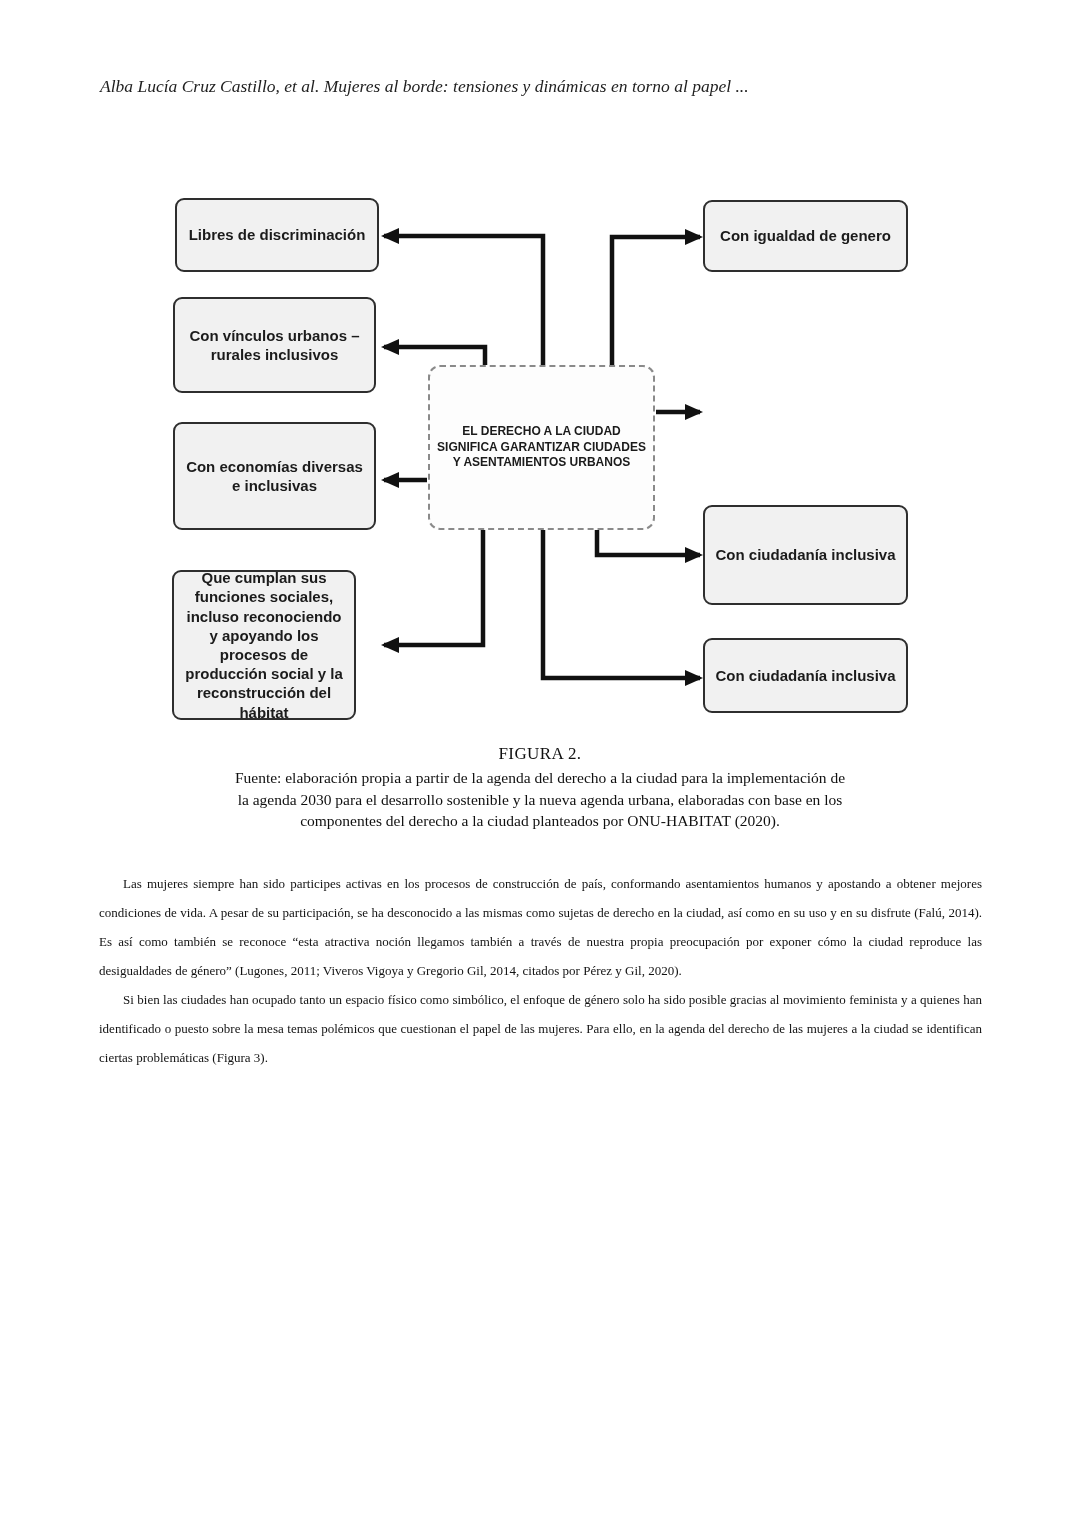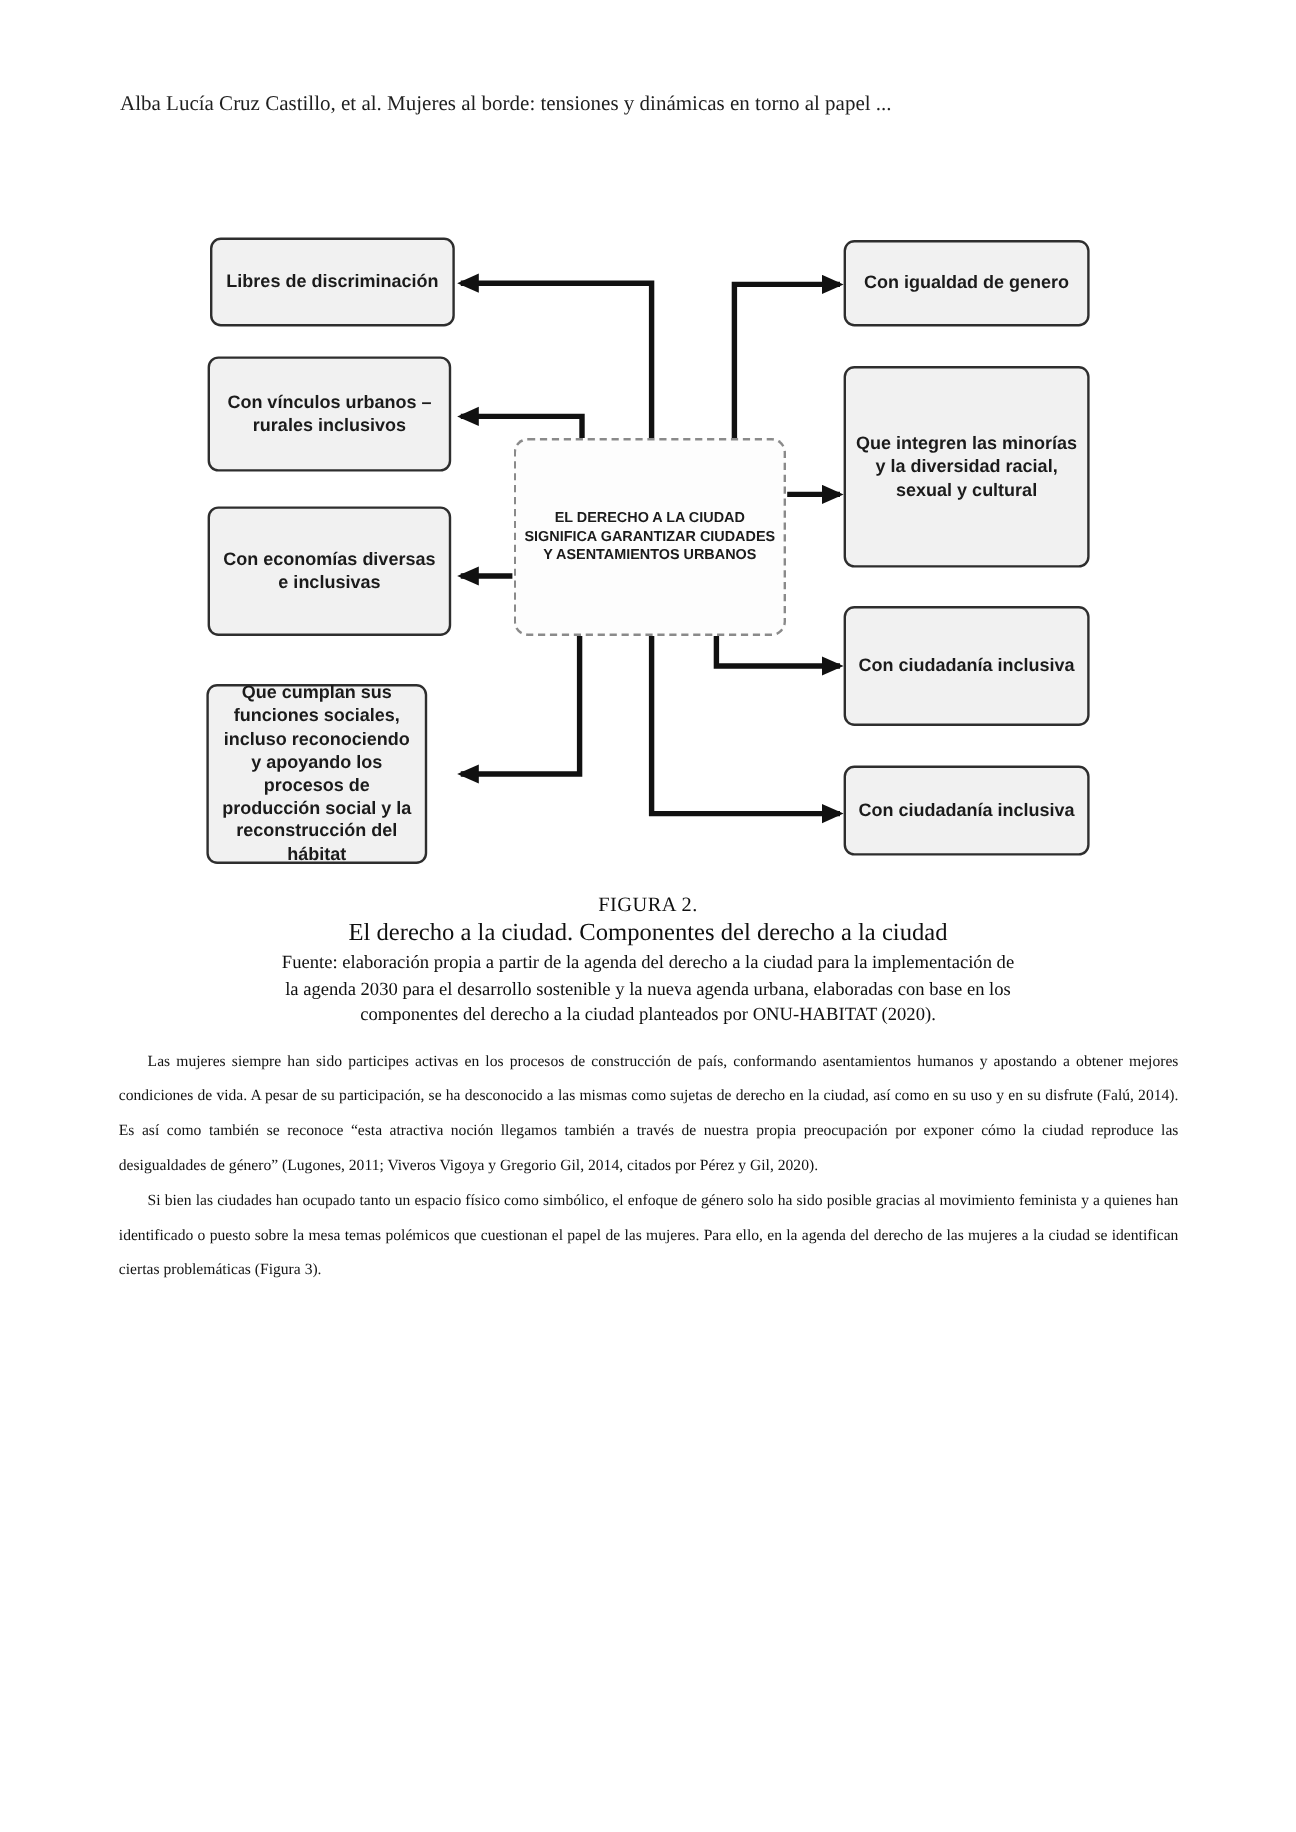--- a/index.html
+++ b/index.html
@@ -7,20 +7,21 @@
   .page {
     position:relative;
     width:1080px; height:1527px;
     background:#ffffff;
     overflow:hidden;
     font-family:"Liberation Serif", serif;
   }
   .running-header {
     position:absolute; left:100px; top:76px;
     font-family:"Liberation Serif", serif;
+    font-style:italic;
     font-size:17.5px;
     color:#1f1f1f;
     white-space:nowrap;
   }
   
   .figure {
     position:absolute; left:170px; top:190px;
     width:745px; height:540px;
   }
   .arrows { position:absolute; left:0; top:0; width:745px; height:540px; }
@@ -119,35 +120,31 @@
       <span>Que cumplan sus funciones sociales, incluso reconociendo y apoyando los procesos de producción social y la reconstrucción del hábitat</span>
     </div>
 
     <div class="dbox center-box b-c">
       <span>EL DERECHO A LA CIUDAD SIGNIFICA GARANTIZAR CIUDADES Y ASENTAMIENTOS URBANOS</span>
     </div>
 
     <div class="dbox b-r1">
       <span>Con igualdad de genero</span>
     </div>
-    <div class="dbox b-r2">
-      <span>Que integren las minorías y la diversidad racial, sexual y cultural</span>
-    </div>
     <div class="dbox b-r3">
       <span>Con ciudadanía inclusiva</span>
     </div>
     <div class="dbox b-r4">
       <span>Con ciudadanía inclusiva</span>
     </div>
 
   </div>
 
   <div class="caption">
     <div class="fig-label">FIGURA 2.</div>
-    <div class="fig-title">El derecho a la ciudad. Componentes del derecho a la ciudad</div>
     <div class="fig-source">Fuente: elaboración propia a partir de la agenda del derecho a la ciudad para la implementación de la agenda 2030 para el desarrollo sostenible y la nueva agenda urbana, elaboradas con base en los componentes del derecho a la ciudad planteados por ONU-HABITAT (2020).</div>
   </div>
 
   <div class="body-text">
     <p>Las mujeres siempre han sido participes activas en los procesos de construcción de país, conformando asentamientos humanos y apostando a obtener mejores condiciones de vida. A pesar de su participación, se ha desconocido a las mismas como sujetas de derecho en la ciudad, así como en su uso y en su disfrute (Falú, 2014). Es así como también se reconoce “esta atractiva noción llegamos también a través de nuestra propia preocupación por exponer cómo la ciudad reproduce las desigualdades de género” (Lugones, 2011; Viveros Vigoya y Gregorio Gil, 2014, citados por Pérez y Gil, 2020).</p>
     <p>Si bien las ciudades han ocupado tanto un espacio físico como simbólico, el enfoque de género solo ha sido posible gracias al movimiento feminista y a quienes han identificado o puesto sobre la mesa temas polémicos que cuestionan el papel de las mujeres. Para ello, en la agenda del derecho de las mujeres a la ciudad se identifican ciertas problemáticas (Figura 3).</p>
   </div>
 
 </div>
 

